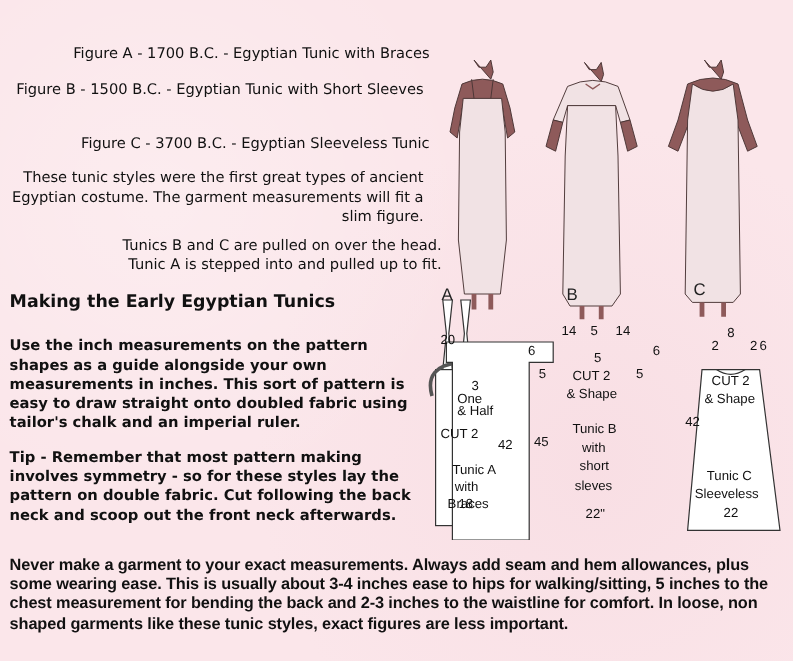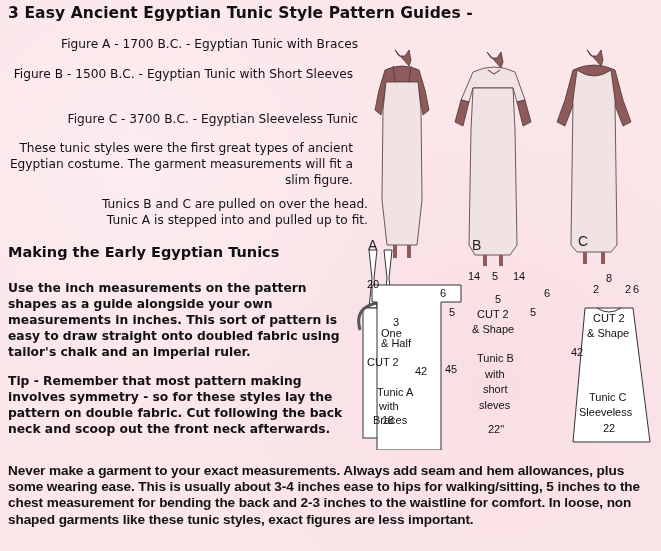--- a/index.html
+++ b/index.html
@@ -86,21 +86,20 @@
     font-family: "Liberation Sans", sans-serif;
     font-size: 14px;
     color: #222;
   }
 </style>
 </head>
 <body>
 
 <div class="page">
 
-  <div class="title">3 Easy Ancient Egyptian Tunic Style Pattern Guides -</div>
 
   <div class="para fig-line" style="top:36px">Figure A - 1700 B.C. - Egyptian Tunic with Braces</div>
   <div class="para fig-line" style="top:66px; width:345px">Figure B - 1500 B.C. - Egyptian Tunic with Short Sleeves</div>
   <div class="para fig-line" style="top:111px">Figure C - 3700 B.C. - Egyptian Sleeveless Tunic</div>
 
   <div class="para" style="top:140px; width:345px">These tunic styles were the first great types of ancient Egyptian costume. The garment measurements will fit a slim figure.</div>
 
   <div class="para" style="top:196px; width:360px; white-space:nowrap">Tunics B and C are pulled on over the head.</div>
   <div class="para" style="top:212px; width:360px; white-space:nowrap">Tunic A is stepped into and pulled up to fit.</div>
 

